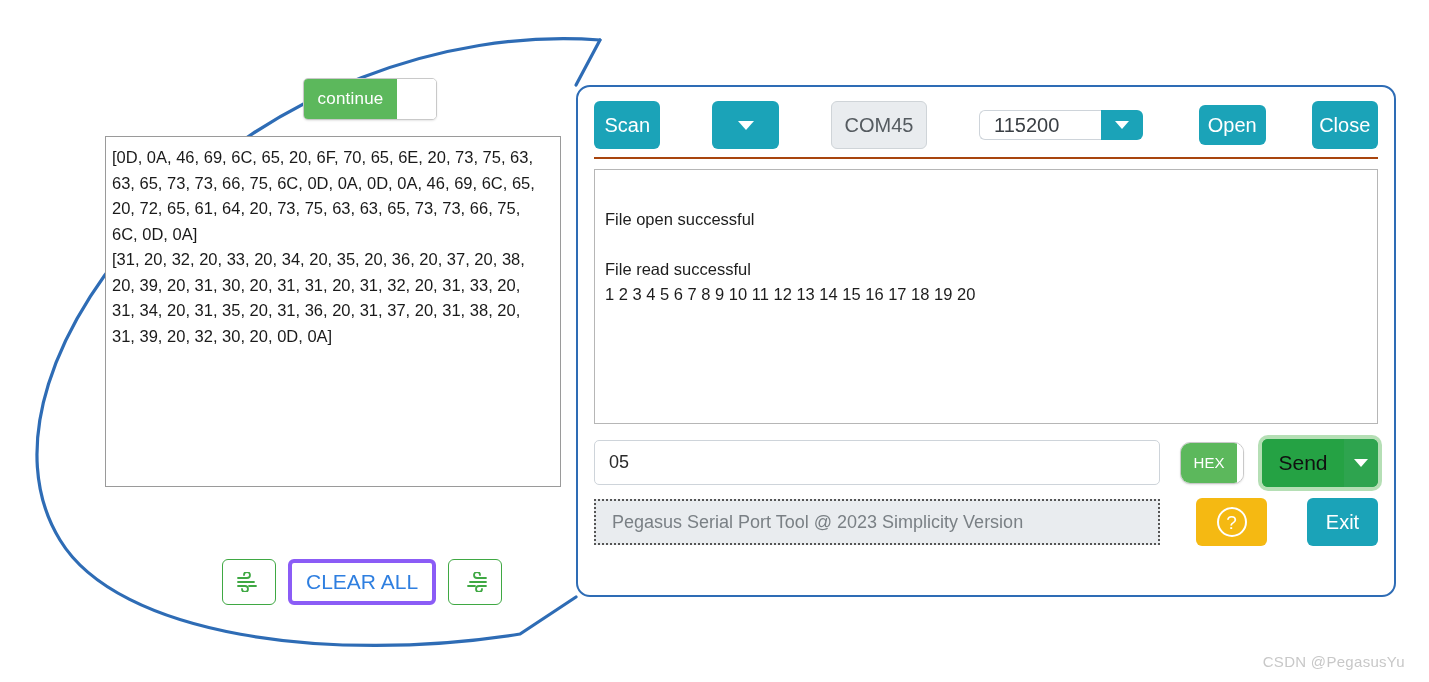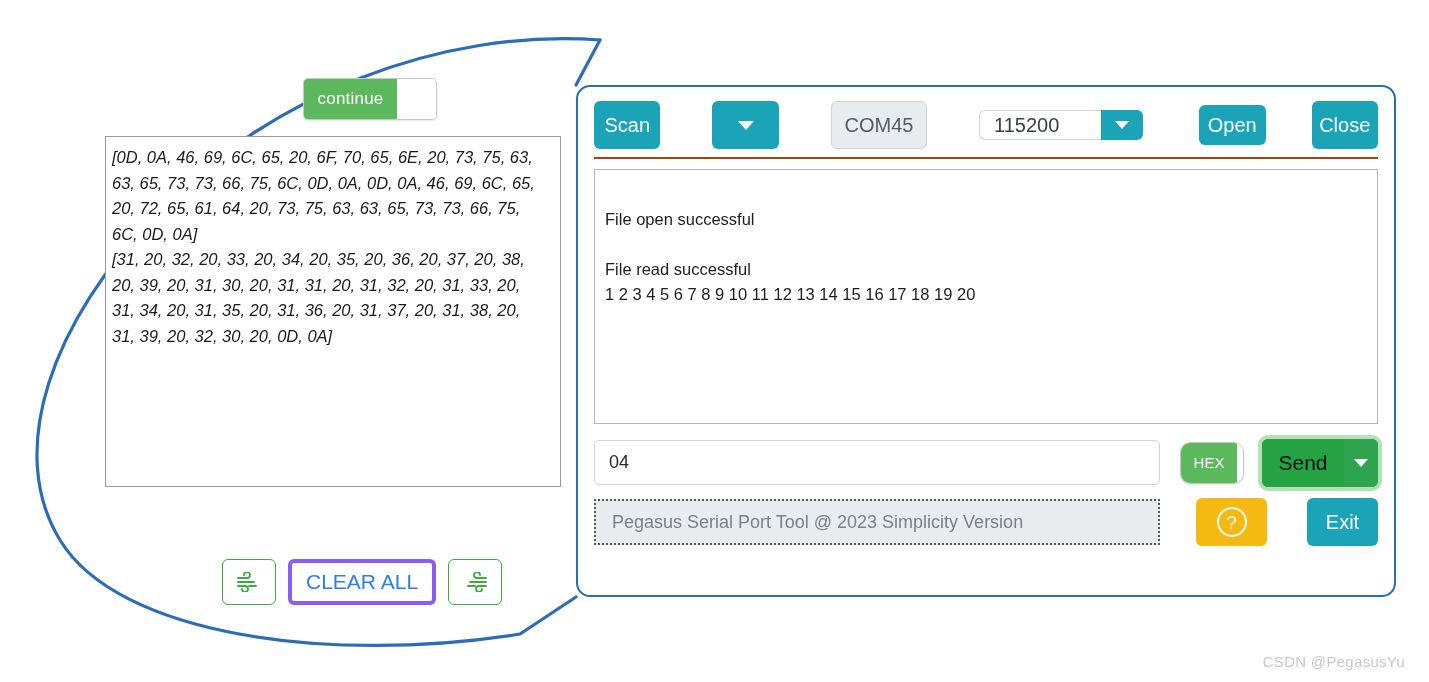--- a/index.html
+++ b/index.html
@@ -68,21 +68,20 @@
     border: 1px solid #9a9a9a;
     background: #ffffff;
     box-sizing: border-box;
     padding: 8px 14px 6px 6px;
     font-size: 16.5px;
     line-height: 25.5px;
     color: #1a1a1a;
     white-space: pre-wrap;
     word-break: break-word;
     overflow: hidden;
-    font-style: italic;
   }
 
   
   .zoom-btn-row {
     position: absolute;
     left: 222px; top: 559px;
     display: flex;
     align-items: center;
     gap: 12px;
   }
@@ -436,21 +435,21 @@
 
     <div class="divider"></div>
 
     <div class="recv-area">
 File open successful
 
 File read successful
 1 2 3 4 5 6 7 8 9 10 11 12 13 14 15 16 17 18 19 20</div>
 
     <div class="send-row">
-      <div class="send-input">04</div>
+      <div class="send-input">05</div>
 
       <div class="hex-toggle">
         <div class="track">HEX</div>
         <div class="knob"></div>
       </div>
 
       <div class="send-split">
         <div class="send-main">Send</div>
         <div class="send-arrow">
           <span class="caret-down sm"></span>

